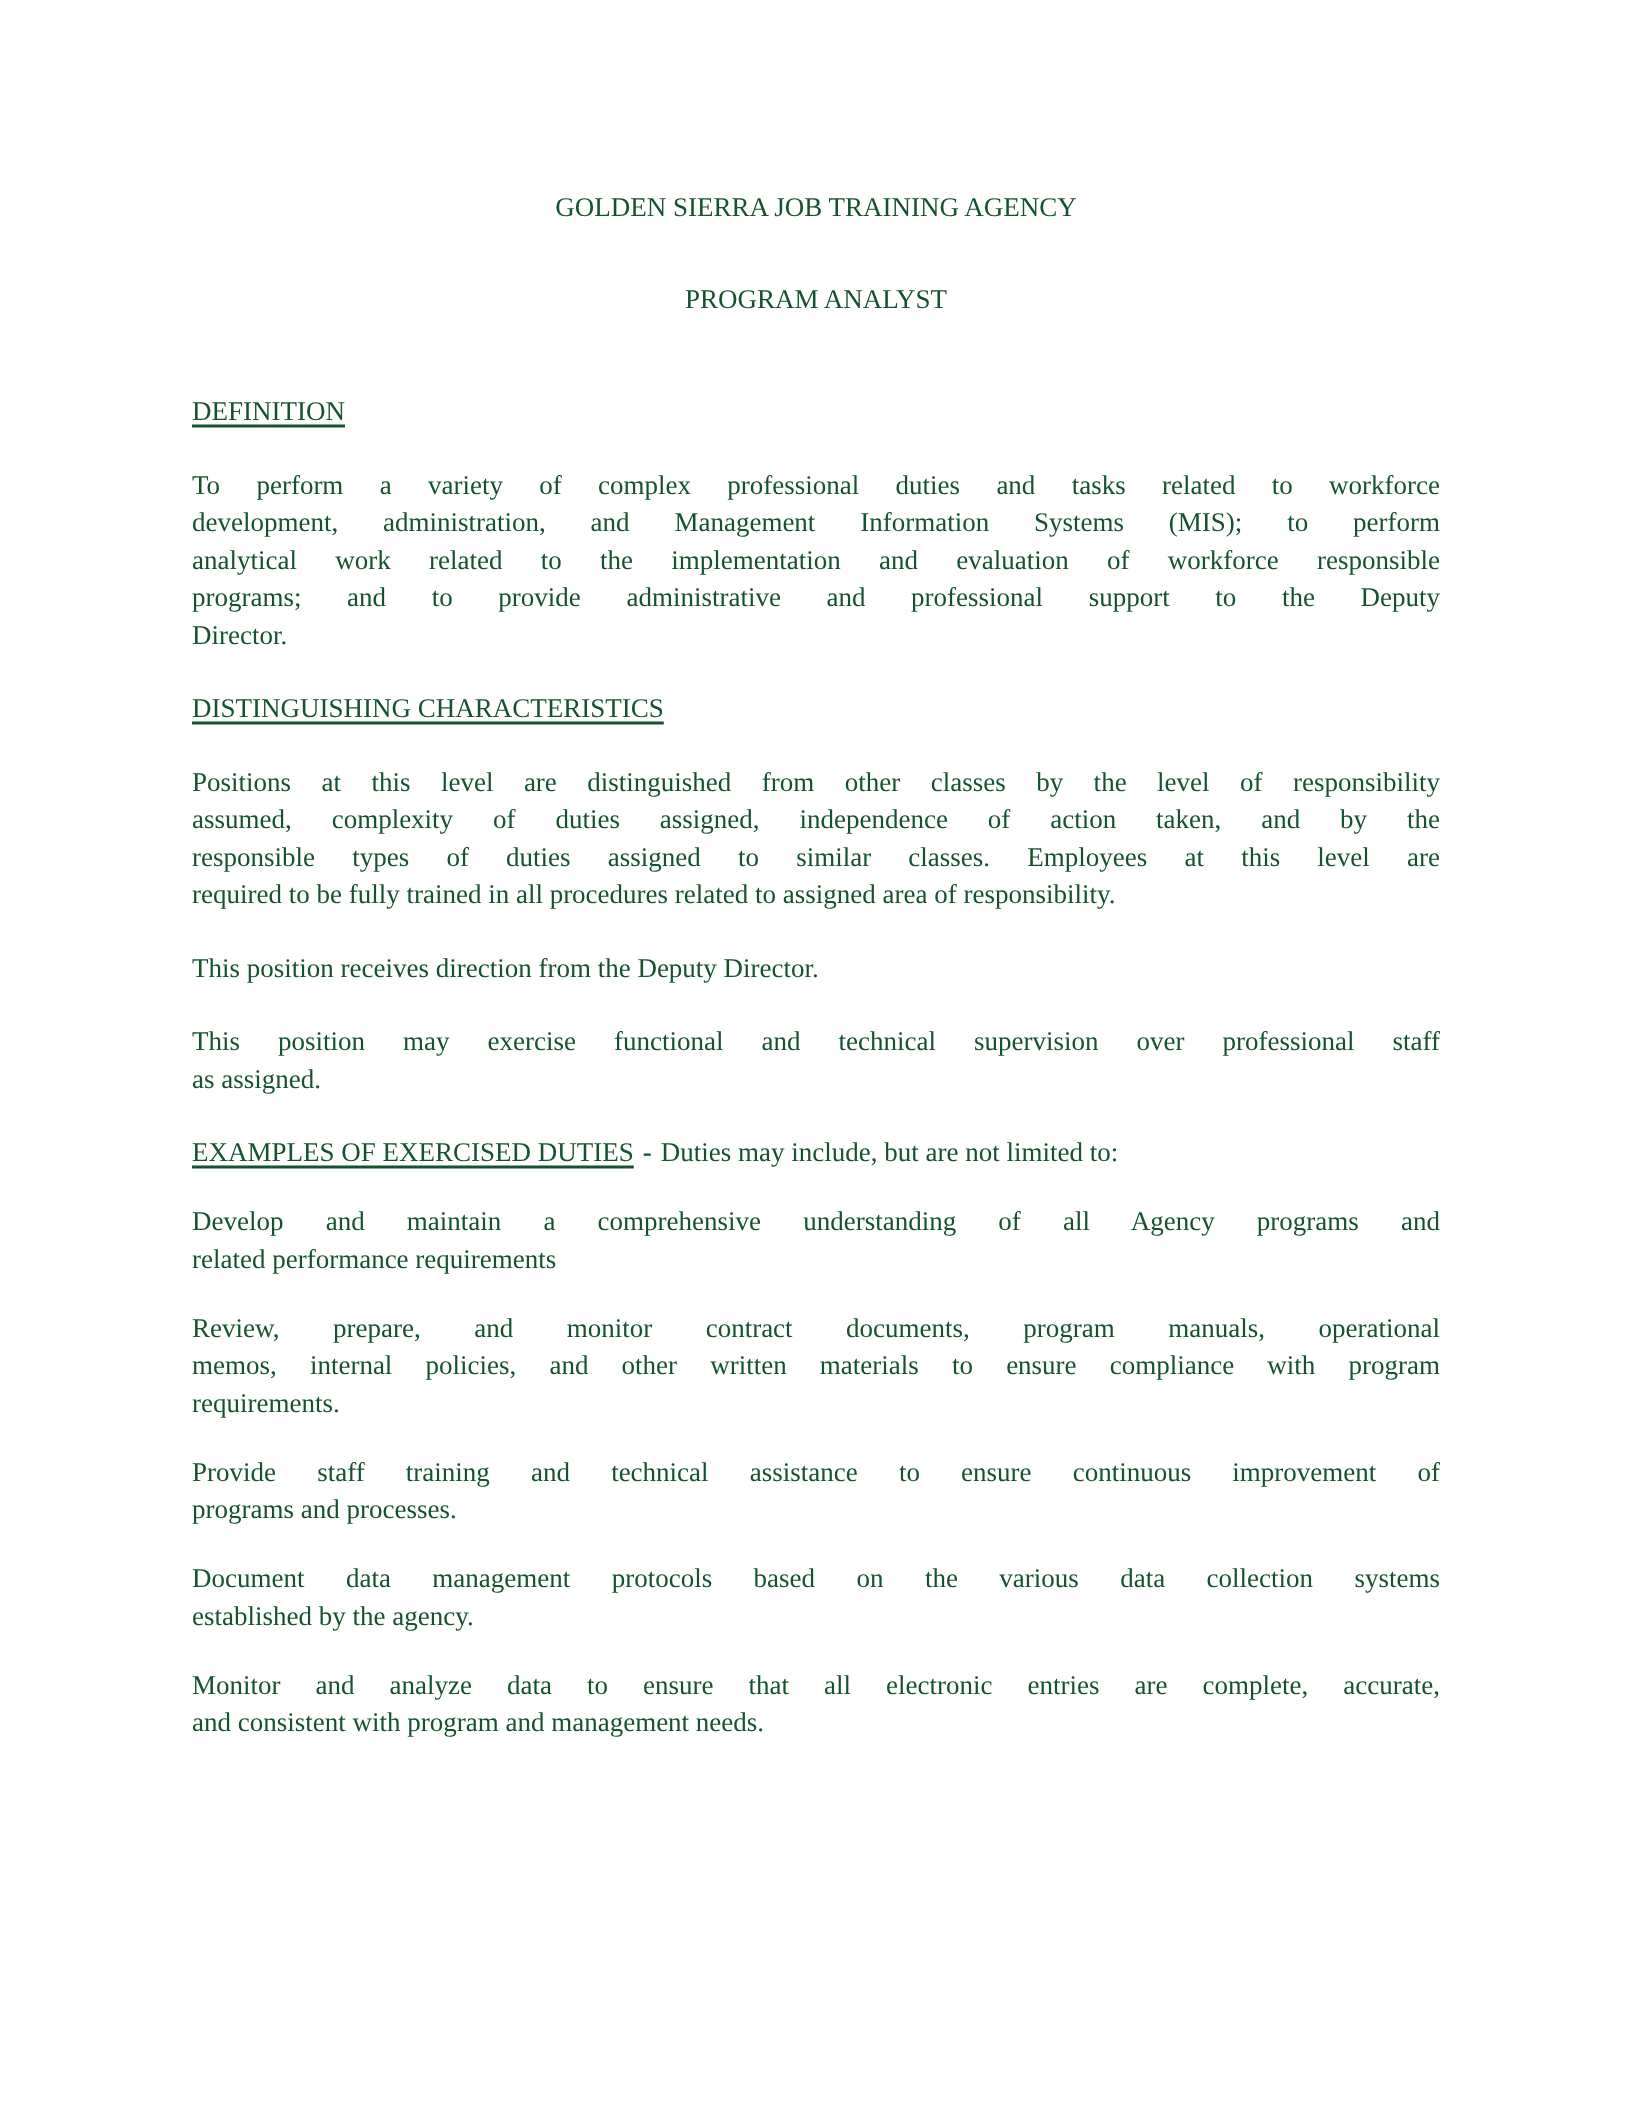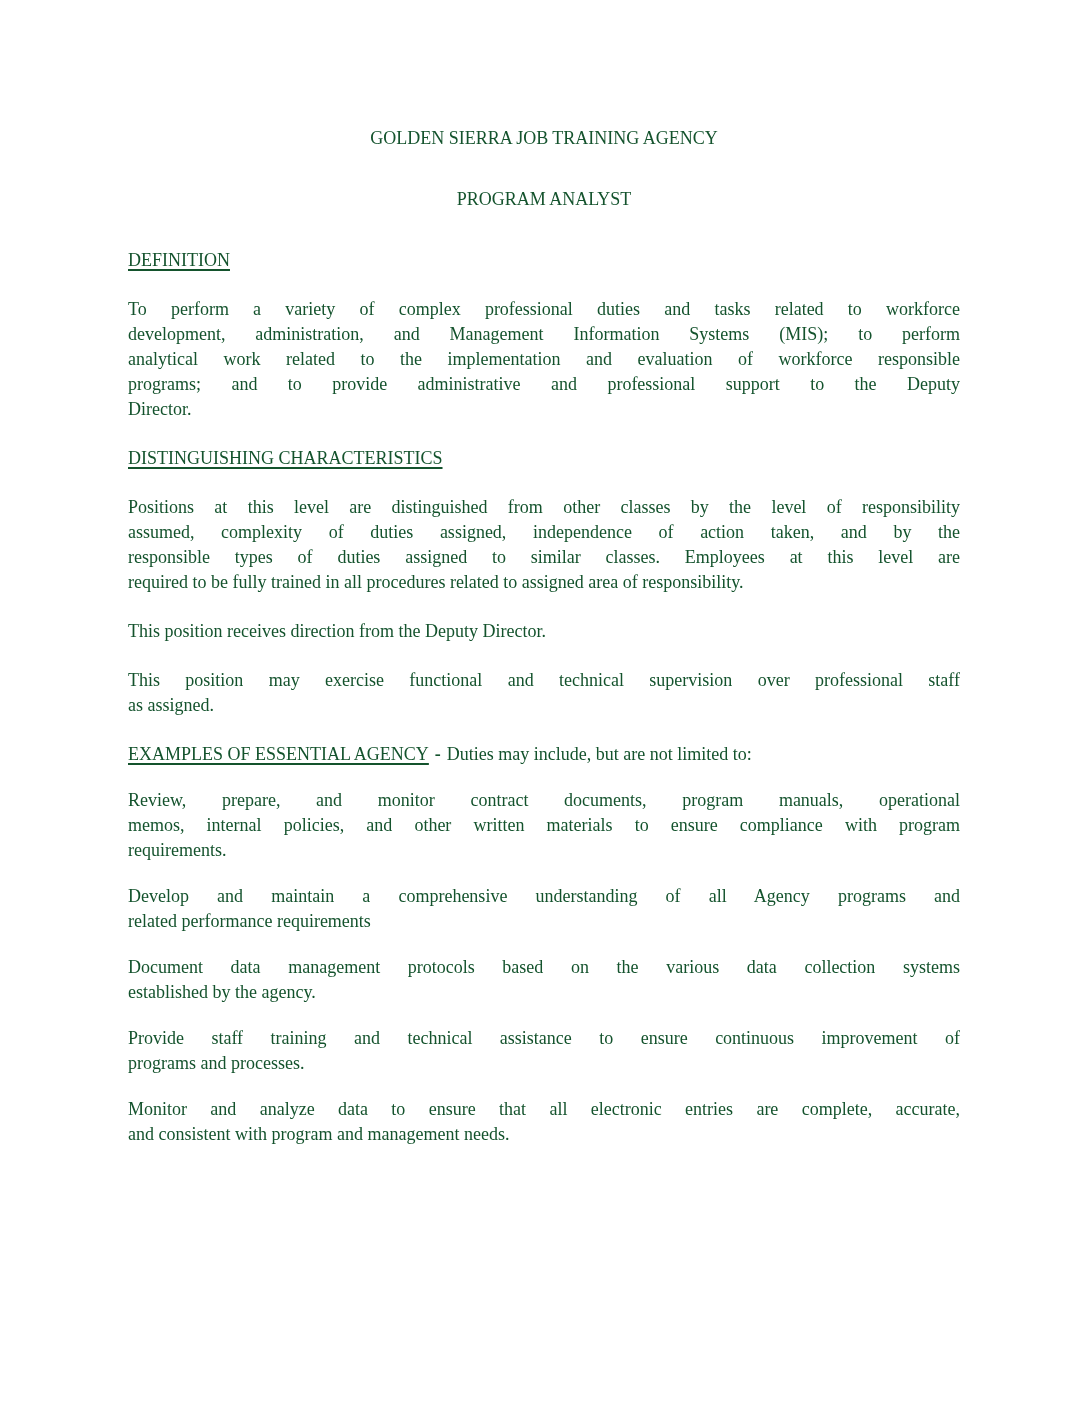--- a/index.html
+++ b/index.html
@@ -17,21 +17,21 @@
     font-size: 18px;
     line-height: 25px;
     padding: 126px 128px 0 128px;
     overflow: hidden;
   }
   .doc-title, .doc-subtitle {
     text-align: center;
   }
   .doc-subtitle { margin-top: 36px; }
   .sec-heading-row { margin-top: 24px; }
-  .section-definition .sec-heading-row { margin-top: 36px; }
+  .section-definition .sec-heading-row { margin-top: 50px; }
   .sec-heading {
     text-decoration: underline;
     text-underline-offset: 3px;
     text-decoration-thickness: 2px;
   }
   .heading-dash {
     font-weight: bold;
     margin: 0 6px;
   }
   .para { margin-top: 24px; }
@@ -83,38 +83,38 @@
         <div class="jline lastline">This position receives direction from the Deputy Director.</div>
       </div>
     <div class="para">
         <div class="jline">This position may exercise functional and technical supervision over professional staff</div>
         <div class="jline lastline">as assigned.</div>
       </div>
   </div>
 
   <div class="section section-essential-duties">
     <div class="sec-heading-row">
-      <span class="sec-heading">EXAMPLES OF ESSENTIAL AGENCY</span><span class="heading-dash">-</span><span class="heading-note">Duties may include, but are not limited to:</span>
+      <span class="sec-heading">EXAMPLES OF EXERCISED DUTIES</span><span class="heading-dash">-</span><span class="heading-note">Duties may include, but are not limited to:</span>
     </div>
+    <div class="para">
+        <div class="jline">Develop and maintain a comprehensive understanding of all Agency programs and</div>
+        <div class="jline lastline">related performance requirements</div>
+      </div>
     <div class="para">
         <div class="jline">Review, prepare, and monitor contract documents, program manuals, operational</div>
         <div class="jline">memos, internal policies, and other written materials to ensure compliance with program</div>
         <div class="jline lastline">requirements.</div>
       </div>
     <div class="para">
-        <div class="jline">Develop and maintain a comprehensive understanding of all Agency programs and</div>
-        <div class="jline lastline">related performance requirements</div>
+        <div class="jline">Provide staff training and technical assistance to ensure continuous improvement of</div>
+        <div class="jline lastline">programs and processes.</div>
       </div>
     <div class="para">
         <div class="jline">Document data management protocols based on the various data collection systems</div>
         <div class="jline lastline">established by the agency.</div>
-      </div>
-    <div class="para">
-        <div class="jline">Provide staff training and technical assistance to ensure continuous improvement of</div>
-        <div class="jline lastline">programs and processes.</div>
       </div>
     <div class="para">
         <div class="jline">Monitor and analyze data to ensure that all electronic entries are complete, accurate,</div>
         <div class="jline lastline">and consistent with program and management needs.</div>
       </div>
   </div>
 
 </div>
 
 </body></html>

